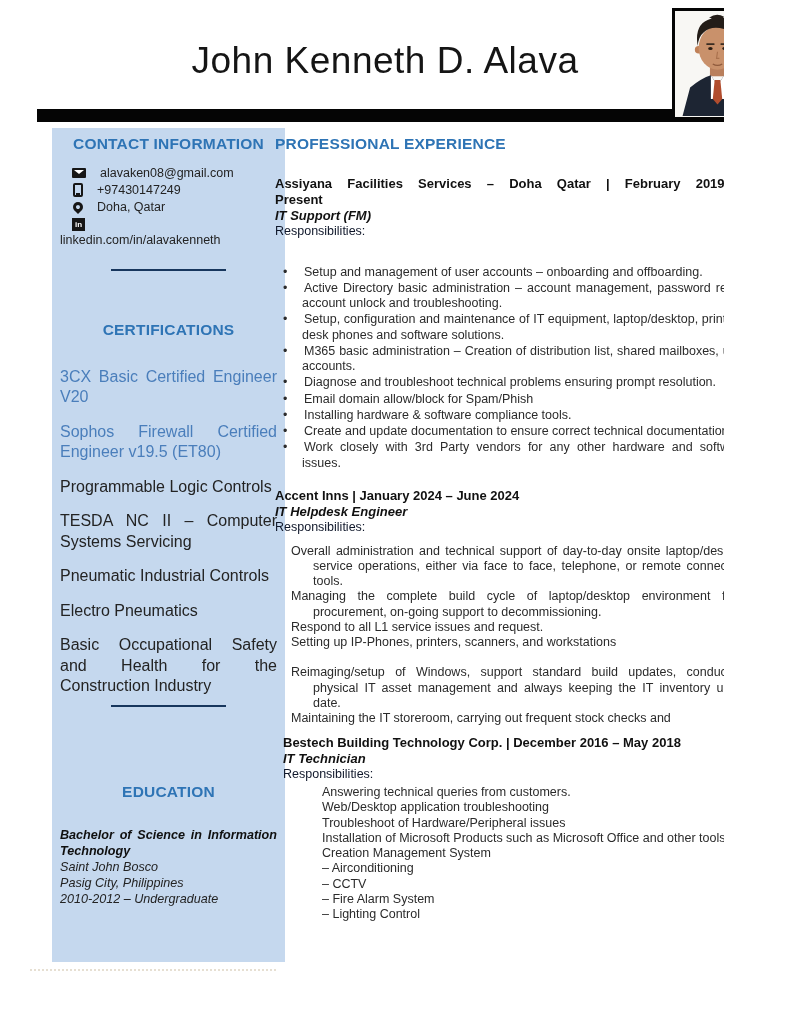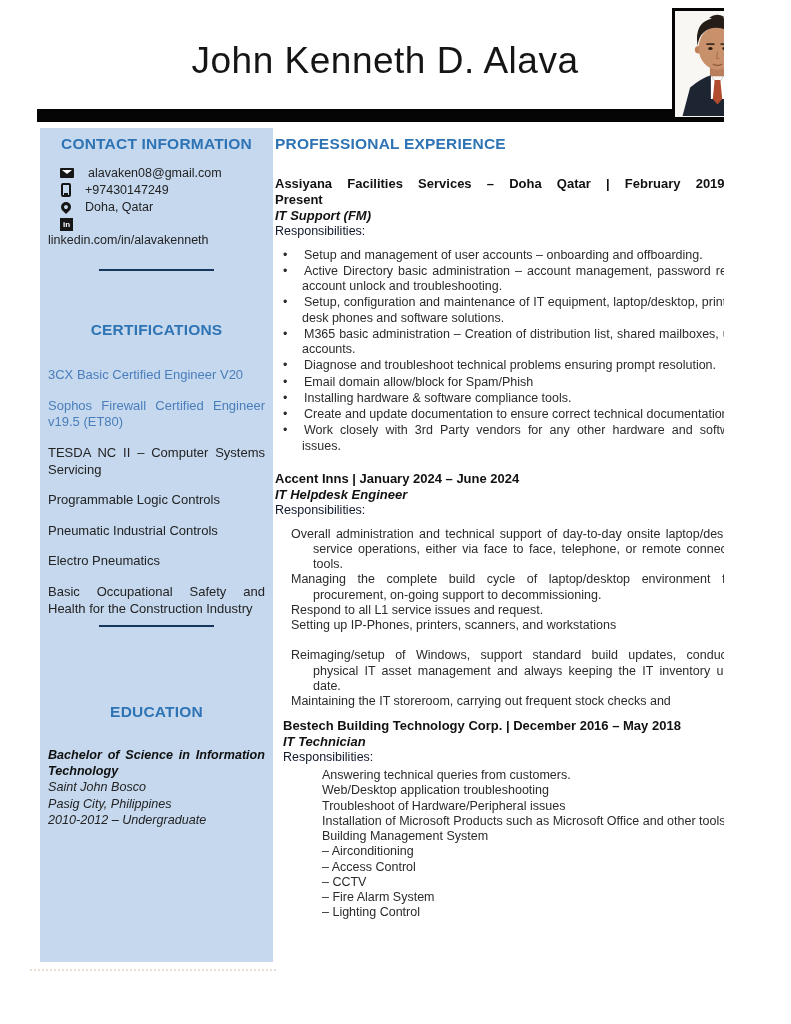--- a/index.html
+++ b/index.html
@@ -30,21 +30,21 @@
   }
   .photo svg { display: block; width: 100%; height: 100%; }
   .black-bar {
     position: absolute; left: 37px; top: 109px;
     width: 726px; height: 13px;
     background: #050505; z-index: 2;
   }
 
   
   .sidebar {
-    position: absolute; left: 40px; top: 128px;
+    position: absolute; left: 52px; top: 128px;
     width: 233px; height: 834px;
     background: #c5d8ee;
     padding: 7px 8px;
     overflow: hidden;
   }
   .side-heading {
     color: #2e74b5; font-size: 15.5px; font-weight: 700;
     text-align: center; letter-spacing: 0.2px;
   }
   .contact-rows { margin: 12px 0 0 12px; }
@@ -52,21 +52,21 @@
   .contact-row .label { font-size: 12.5px; color: #232323; }
   .linkedin-url { font-size: 12.5px; color: #232323; margin-top: 1px; }
 
   .side-divider {
     width: 115px; border: none; border-top: 2px solid #17365d;
     margin: 22px auto 0 auto;
   }
   .certs-heading { margin-top: 50px; }
   .cert-list { margin-top: 28px; }
   .cert-item {
-    font-size: 13px; color: #232323; line-height: 1.28;
+    font-size: 16px; color: #232323; line-height: 1.28;
     text-align: justify; margin-bottom: 14px;
   }
   .cert-link { color: #4a7ebb; }
   .divider-tight { margin-top: -6px; }
 
   .edu-heading { margin-top: 76px; }
   .education { margin-top: 26px; font-size: 12.6px; color: #232323; line-height: 1.28; font-style: italic; }
   .edu-degree { font-weight: 700; color: #0f0f0f; text-align: justify; }
 
   .artifact-line {
@@ -112,21 +112,21 @@
   .job { margin-top: 0; }
   .company {
     font-size: 13px; font-weight: 700; color: #111111; line-height: 1.22;
     white-space: pre-line; text-align: justify; text-align-last: justify;
   }
   .company.single { text-align-last: left; }
   .role { font-size: 13px; font-weight: 700; font-style: italic; color: #111111; line-height: 1.25; }
   .resp-label { font-size: 12.5px; color: #0f172a; line-height: 1.25; }
 
   .list { font-size: 12.5px; line-height: 1.22; color: #2b2b2b; }
-  .job1-list { margin-top: 8px; margin-left: 8px; }
+  .job1-list { margin-top: 25px; margin-left: 8px; }
   .b1 { padding-left: 19px; text-indent: -19px; text-align: justify; margin-bottom: 1px; }
   .b1 .mk { display: inline-block; width: 7px; margin-right: 14px; text-indent: 0; }
   .job2-list { margin-top: 8px; margin-left: 16px; }
   .p2 { padding-left: 22px; text-indent: -22px; text-align: justify; }
   .p2.gap { margin-top: 15px; }
   .job3-list { margin-top: 2px; }
   .p3 { margin-left: 39px; }
 
   .job2 { margin-top: 17px; }
   .job3 { margin-top: 9px; margin-left: 8px; }
@@ -204,23 +204,23 @@
     <hr class="side-divider">
 
     <div class="side-heading certs-heading">CERTIFICATIONS</div>
 
     <div class="cert-list">
 
         <div class="cert-item cert-link">3CX Basic Certified Engineer V20</div>
 
         <div class="cert-item cert-link">Sophos Firewall Certified Engineer v19.5 (ET80)</div>
 
+        <div class="cert-item">Programmable Logic Controls</div>
+
         <div class="cert-item">TESDA NC II – Computer Systems Servicing</div>
-
-        <div class="cert-item">Programmable Logic Controls</div>
 
         <div class="cert-item">Pneumatic Industrial Controls</div>
 
         <div class="cert-item">Electro Pneumatics</div>
 
         <div class="cert-item">Basic Occupational Safety and Health for the Construction Industry</div>
       </div>
 
     <hr class="side-divider divider-tight">
 
@@ -295,25 +295,24 @@
       <div class="list job3-list">
 
           <div class="p3">Answering technical queries from customers.</div>
 
           <div class="p3">Web/Desktop application troubleshooting</div>
 
           <div class="p3">Troubleshoot of Hardware/Peripheral issues</div>
 
           <div class="p3">Installation of Microsoft Products such as Microsoft Office and other tools</div>
 
-          <div class="p3">Building Management System</div>
+          <div class="p3">Creation Management System</div>
 
           <div class="p3">– Airconditioning</div>
 
-          <div class="p3">– Access Control</div>
 
           <div class="p3">– CCTV</div>
 
           <div class="p3">– Fire Alarm System</div>
 
           <div class="p3">– Lighting Control</div>
         </div>
     </div>
 
   </div>

